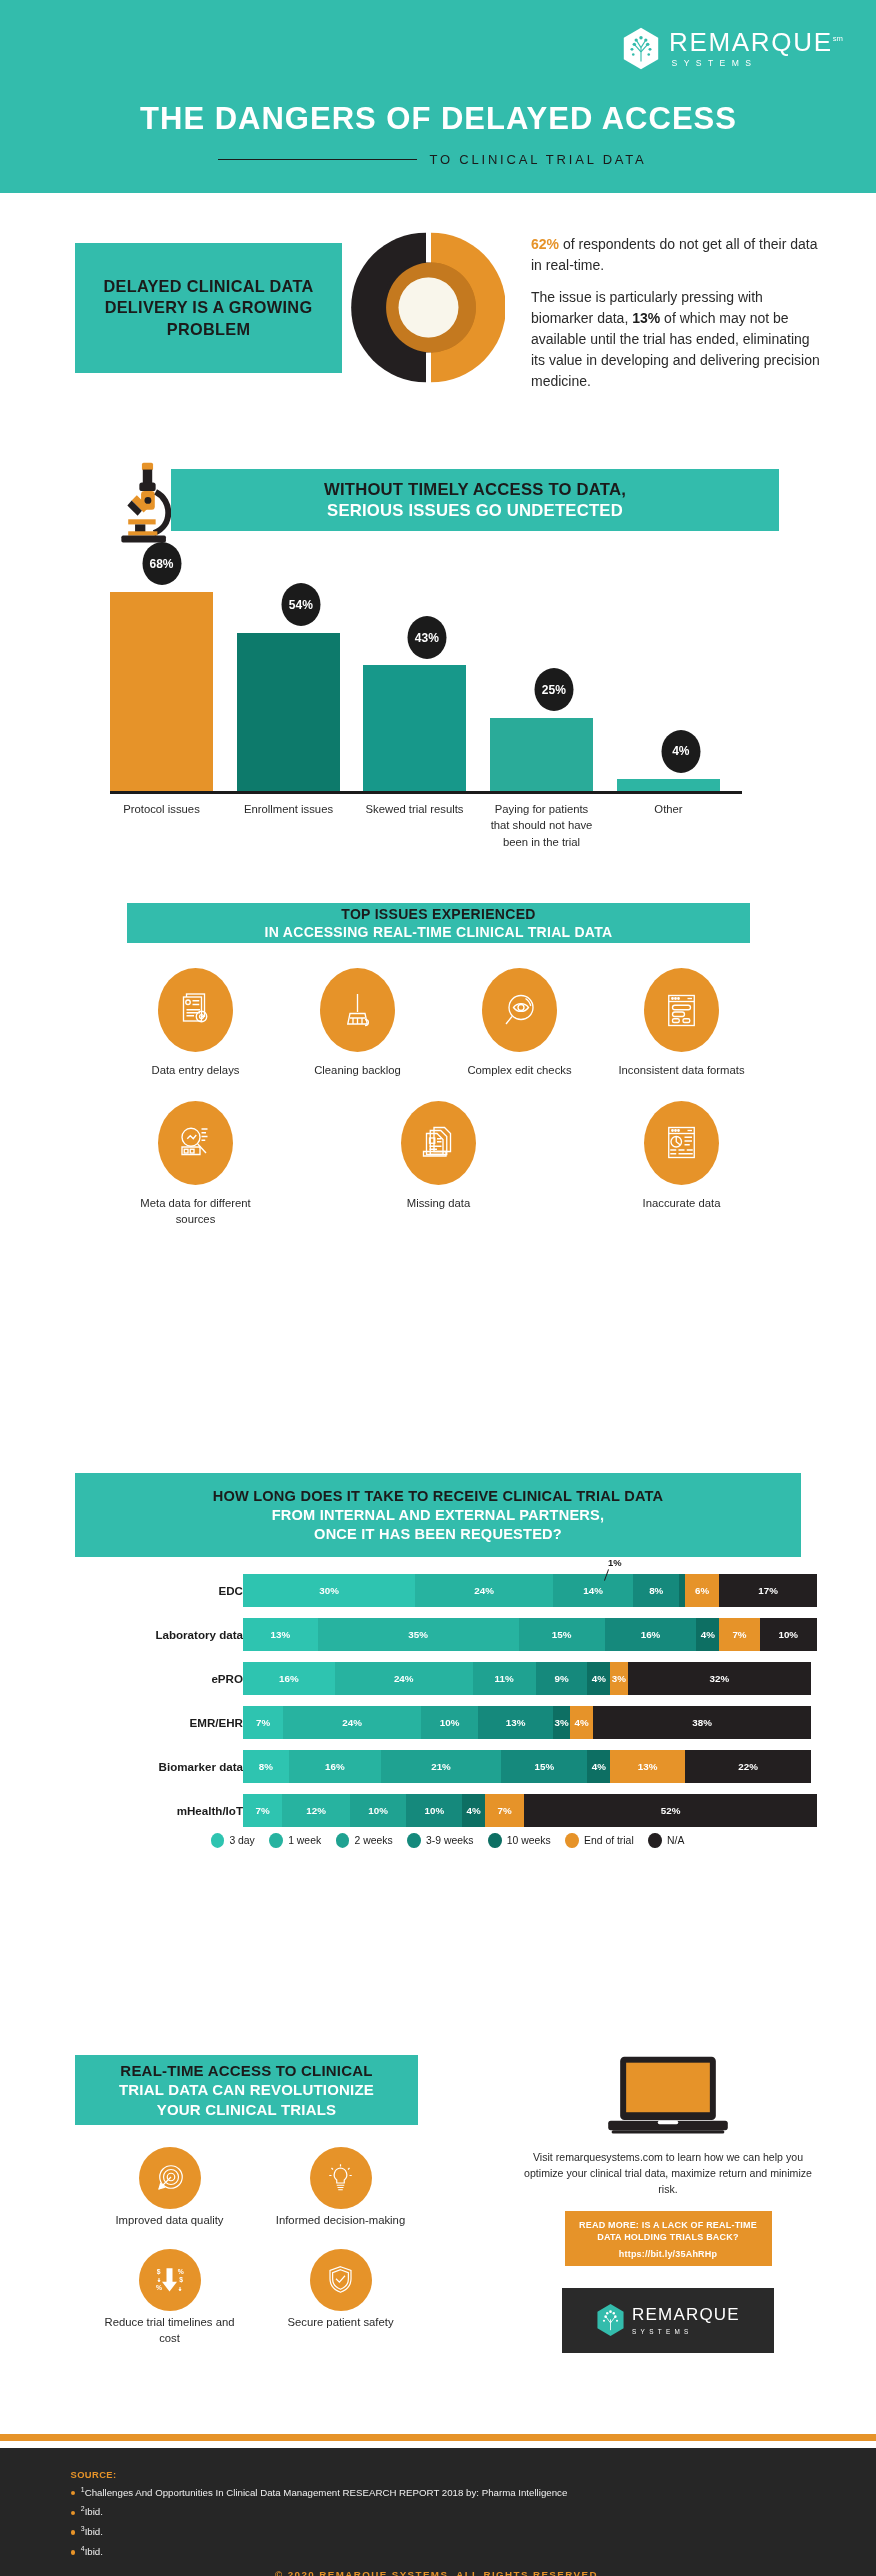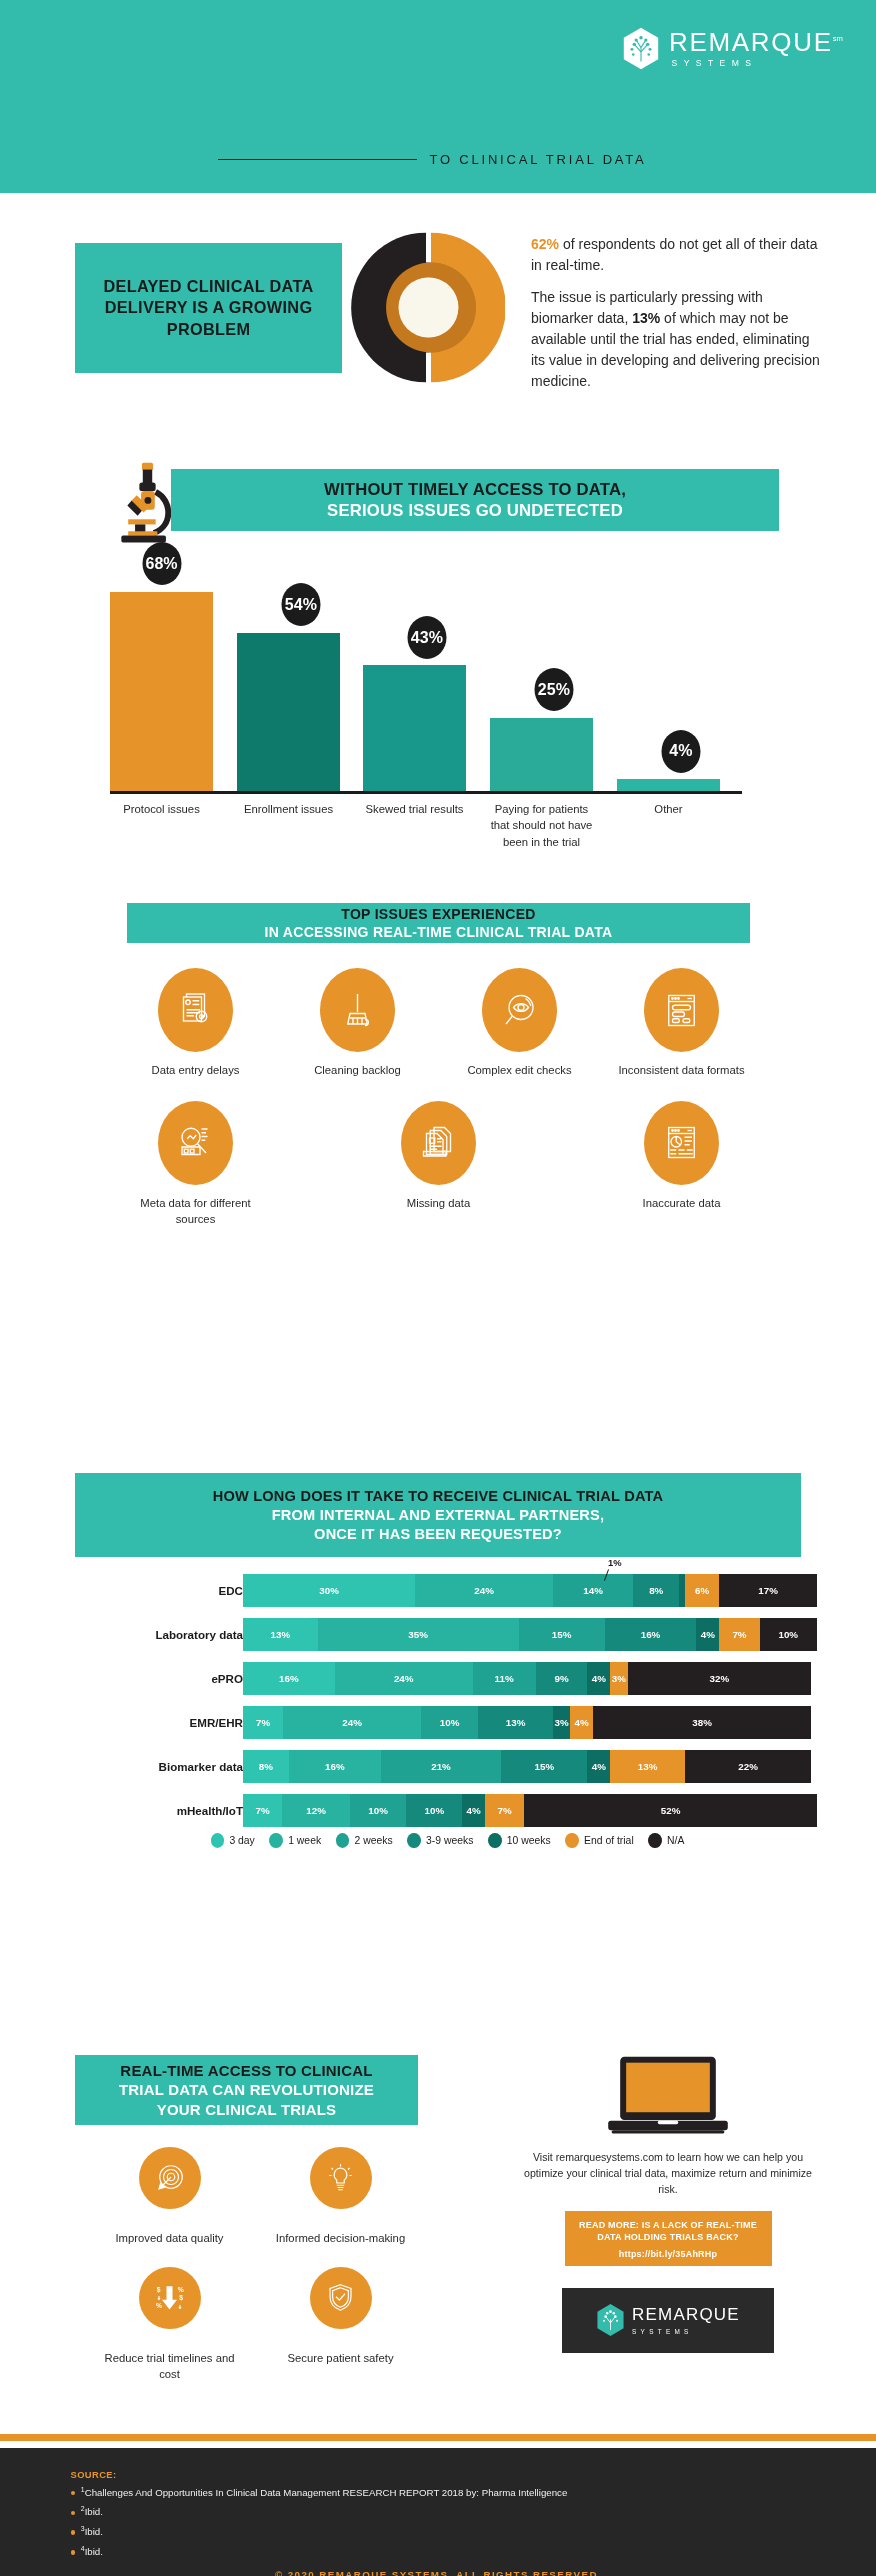--- a/index.html
+++ b/index.html
@@ -86,21 +86,21 @@
   
   .sec3 { position:relative; height:343px; }
   .barchart { position:absolute; left:110px; top:12px; width:677px; height:231px; }
   .bar-col { position:absolute; bottom:0; }
   .bar-rect { position:absolute; bottom:0; width:100%; }
   .bar-badge {
     position:absolute; left:50%; transform:translateX(-50%);
     width:39px; height:43px; border-radius:50%;
     background:#1b1b1b; color:#fff;
     display:flex; align-items:center; justify-content:center;
-    font-size:16px; font-weight:bold;
+    font-size:12px; font-weight:bold;
   }
   .axis-line {
     position:absolute; left:110px; top:243px; width:632px; height:2.6px; background:#1b1b1b;
   }
   .bar-labels { position:absolute; left:110px; top:253px; width:677px; }
   .bar-label {
     position:absolute; text-align:center;
     font-size:11.3px; line-height:1.45; color:#2a2a2a;
   }
 
@@ -162,21 +162,21 @@
   .tb3 .l2 { font-size:15px; font-weight:bold; color:#ffffff; letter-spacing:0.2px; line-height:1.28; text-align:center;}
   .tb3 .l3 { font-size:15px; font-weight:bold; color:#ffffff; letter-spacing:0.2px; line-height:1.28; text-align:center;}
 
   .benefits { position:absolute; left:101px; top:92px; width:308px; }
   .ben-row { display:flex; gap:34px; margin-bottom:20.6px; }
   .ben-cell { width:137px; display:flex; flex-direction:column; align-items:center; }
   .ben-circle {
     width:62px; height:62px; border-radius:50%; background:#e69329;
     display:flex; align-items:center; justify-content:center;
   }
-  .ben-cell .cap { margin-top:21px; font-size:11.3px; line-height:1.45; text-align:center; color:#2a2a2a; }
+  .ben-cell .cap { margin-top:3px; font-size:11.3px; line-height:1.45; text-align:center; color:#2a2a2a; }
 
   .right-col { position:absolute; left:514px; top:0px; width:308px; }
   .laptop { width:120px; height:82px; margin:0 auto 12px; position:relative; }
   .visit-text { font-size:10.6px; line-height:1.52; text-align:center; color:#2a2a2a; }
   .cta-box {
     margin:13.7px auto 0; width:207px; background:#e69329; padding:7.7px 6.9px 6.9px;
     text-align:center;
   }
   .cta-box .t1 { font-size:9px; font-weight:bold; color:#ffffff; line-height:1.34; letter-spacing:0.2px; }
   .cta-box .t2 { font-size:9px; font-weight:bold; color:#ffffff; margin-top:6px; letter-spacing:0.2px; }
@@ -232,20 +232,21 @@
             <circle cx="13" cy="32" r="1.5"></circle>
               <circle cx="31" cy="32" r="1.5"></circle>
           </g>
         </svg>
       </div>
       <div class="logo-text">
         <div class="logo-name"><span>REMARQUE</span><span class="logo-sm">sm</span></div>
         <div class="logo-sub">SYSTEMS</div>
       </div>
     </div>
+    <div class="title-main">THE DANGERS OF DELAYED ACCESS</div>
     <div class="title-sub-row">
       <div class="title-rule"></div>
       <div class="title-sub">TO CLINICAL TRIAL DATA</div>
     </div>
   </div>
 
   <div class="sec1">
     <div class="callout-box">
       <span>DELAYED CLINICAL DATA DELIVERY IS A GROWING PROBLEM</span>
     </div>

